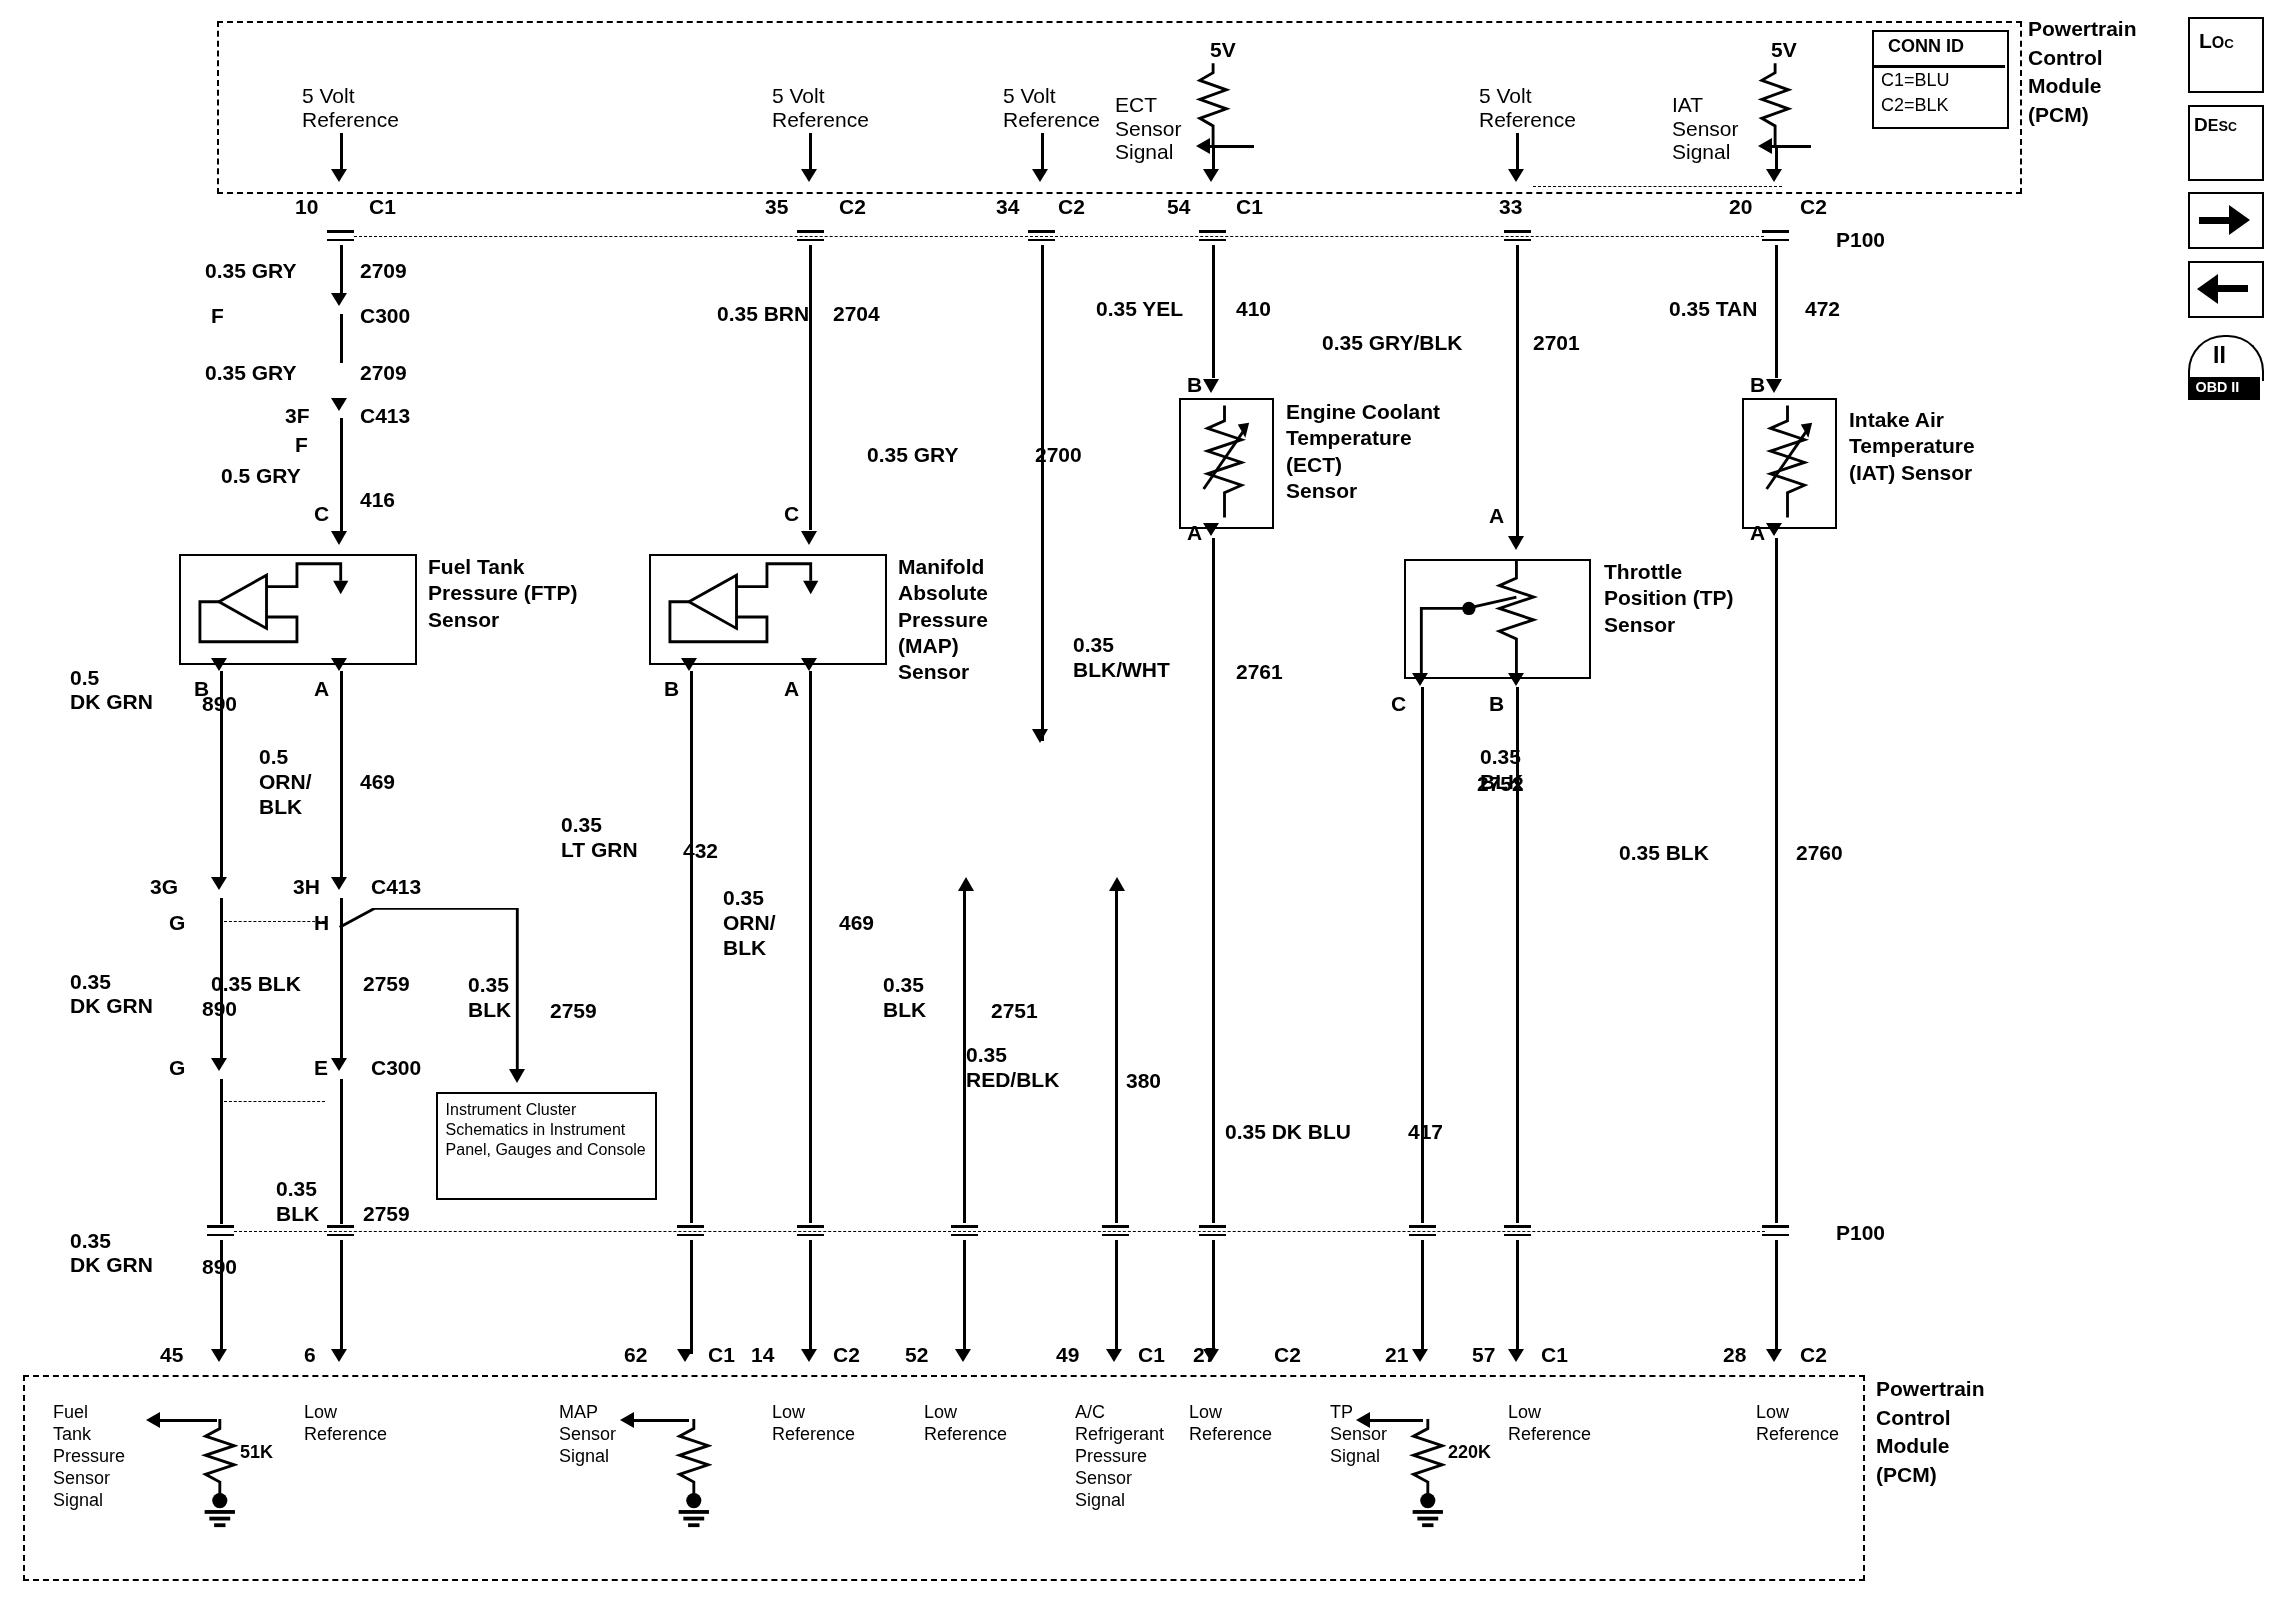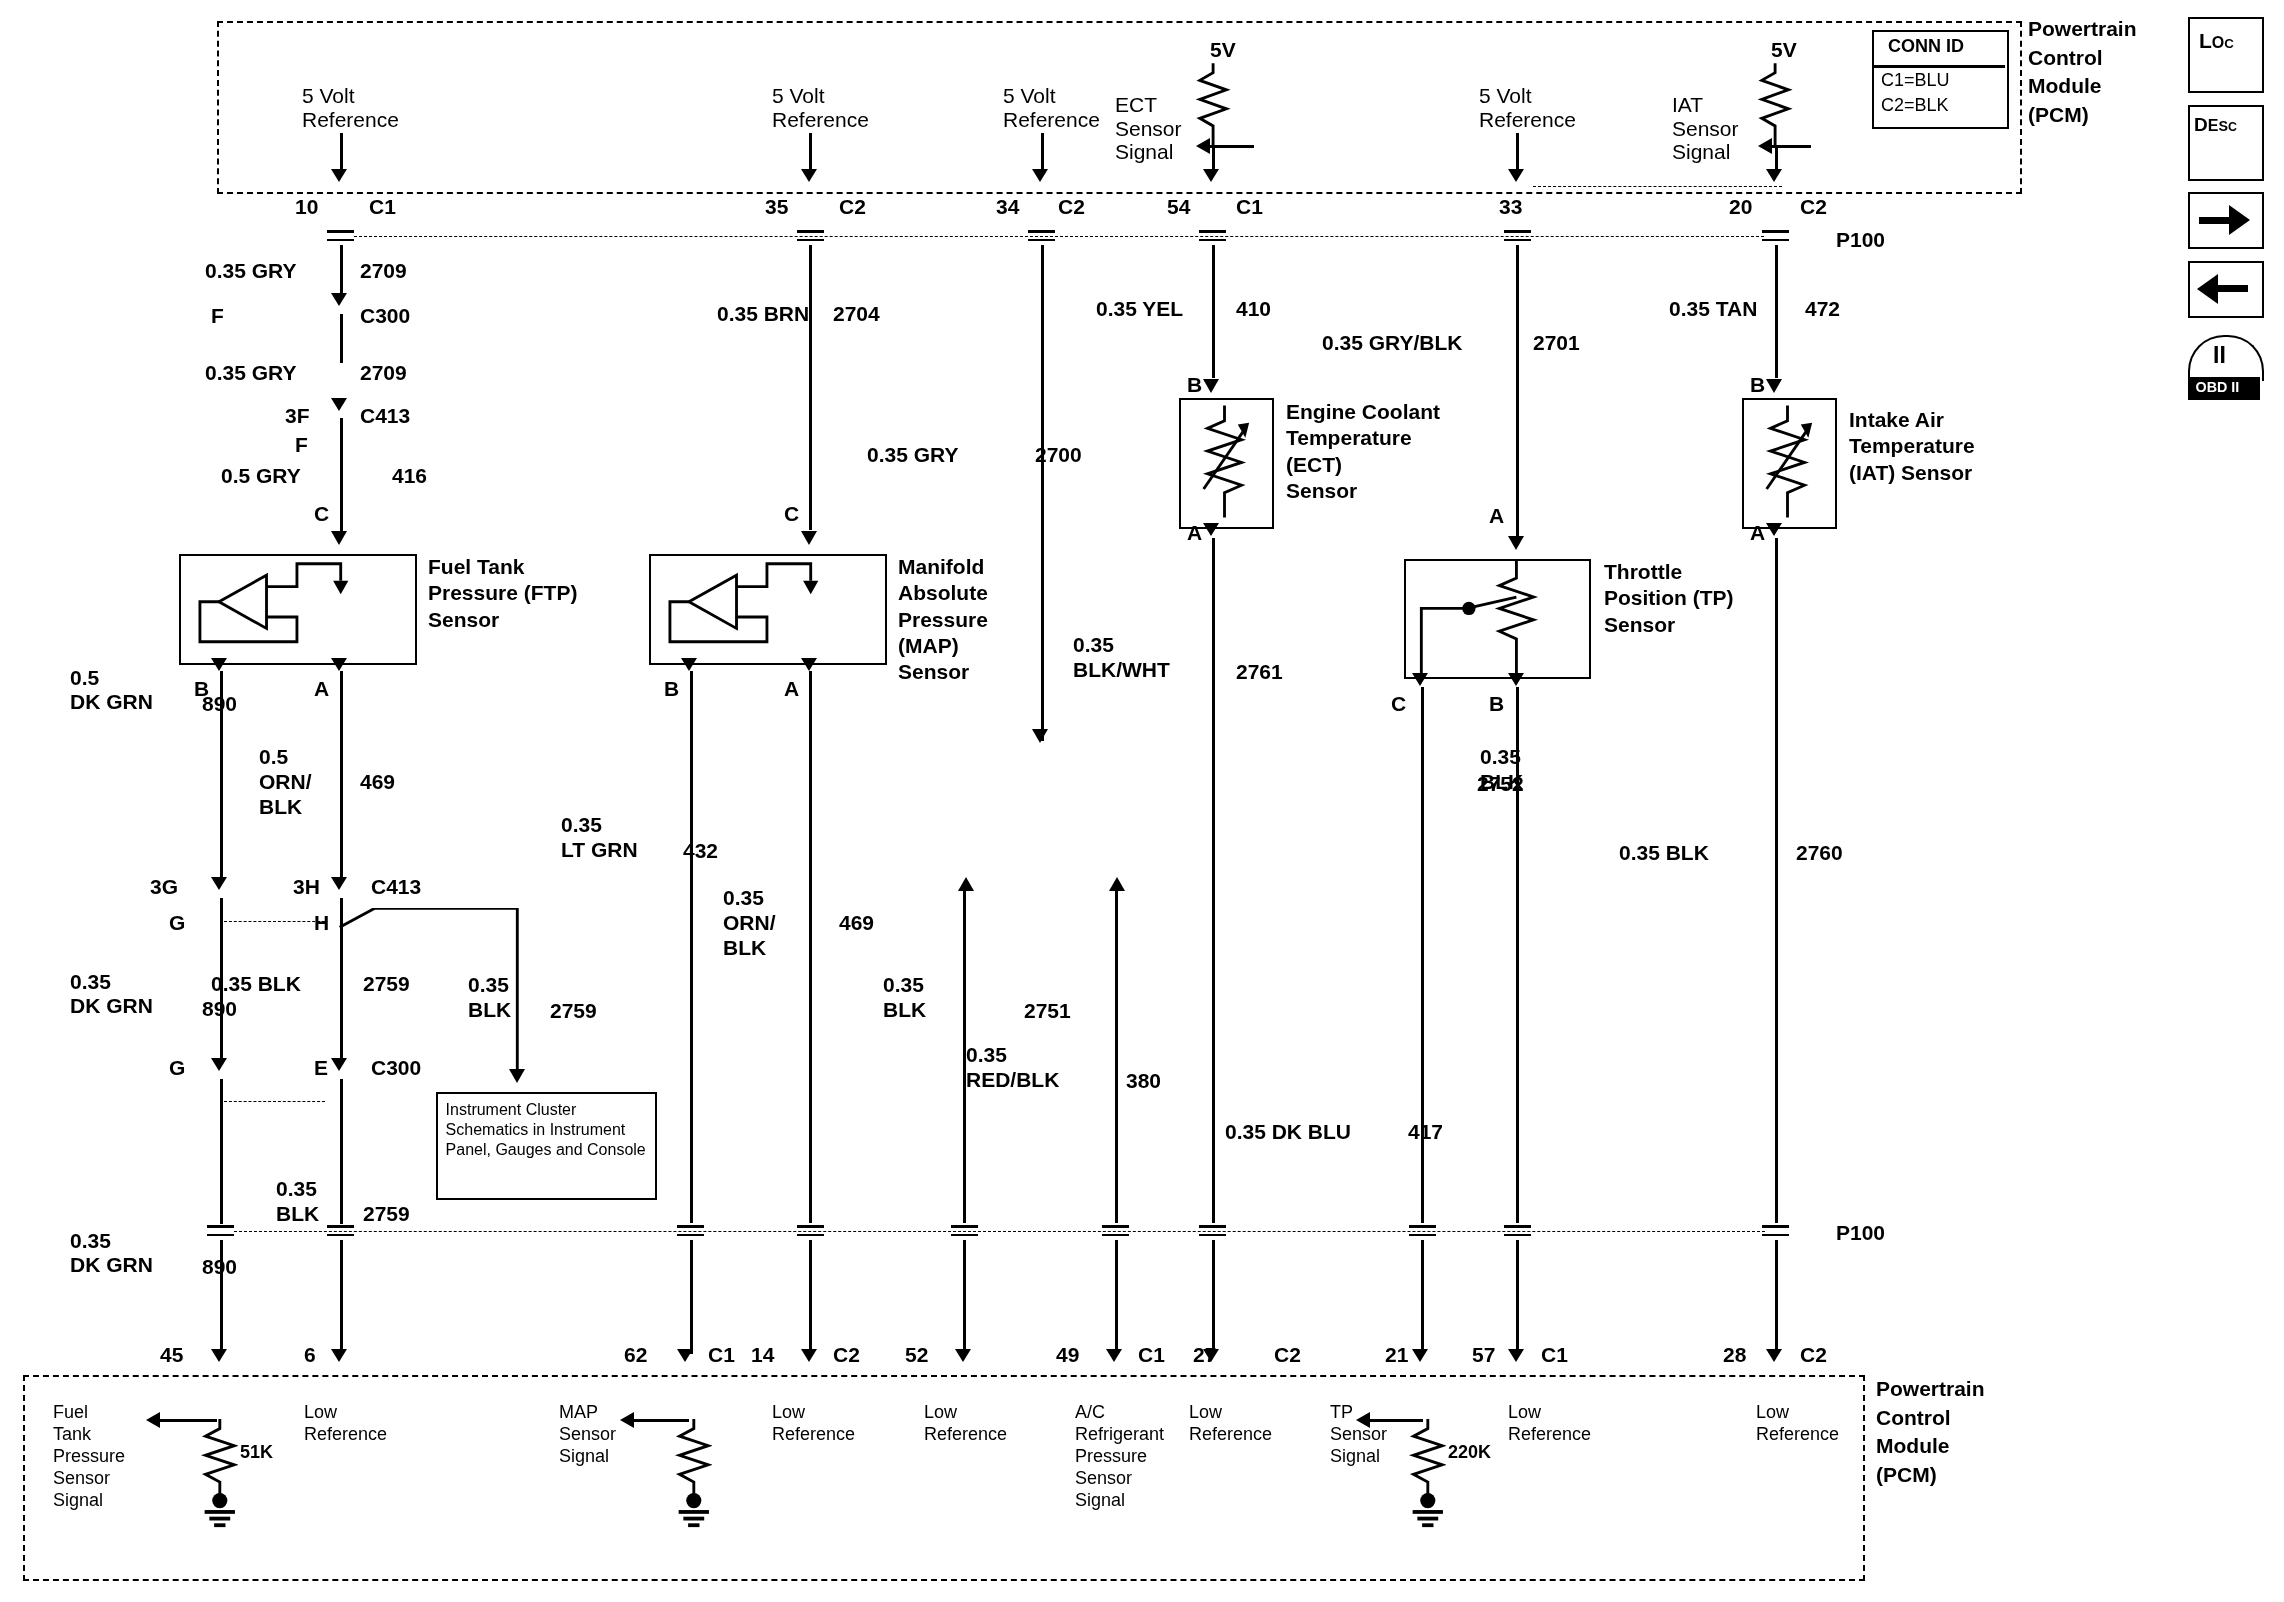--- a/index.html
+++ b/index.html
@@ -137,21 +137,21 @@
   <div class="t b" style="left:360px;top:304px;">C300</div>
   <div class="vline" style="left:340px;top:314px;height:49px;"></div>
   <div class="t b" style="left:205px;top:361px;">0.35 GRY</div>
   <div class="t b" style="left:360px;top:361px;">2709</div>
   <div class="vnotch" style="left:331px;top:398px;"></div>
   <div class="t b" style="left:285px;top:404px;">3F</div>
   <div class="t b" style="left:295px;top:433px;">F</div>
   <div class="t b" style="left:360px;top:404px;">C413</div>
   <div class="vline" style="left:340px;top:418px;height:116px;"></div>
   <div class="t b" style="left:221px;top:464px;">0.5 GRY</div>
-  <div class="t b" style="left:360px;top:464px;margin-left:32px;">416</div>
+  <div class="t b" style="left:360px;top:488px;">416</div>
   <div class="t b" style="left:314px;top:502px;">C</div>
   <div class="arrowdn" style="left:331px;top:531px;"></div>
 
   <div class="sensorbox" style="left:179px;top:554px;width:234px;height:107px;"></div>
   <svg style="position:absolute;left:179px;top:554px;" width="234" height="107" viewBox="0 0 246 112">
     <polygon points="92,22 92,78 42,50" fill="none" stroke="#000" stroke-width="3"></polygon>
     <polyline points="92,34 124,34 124,10 170,10 170,28" fill="none" stroke="#000" stroke-width="3"></polyline>
     <polyline points="92,66 124,66 124,92 22,92 22,50 42,50" fill="none" stroke="#000" stroke-width="3"></polyline>
     <polygon points="162,28 178,28 170,42" fill="#000"></polygon>
   </svg>
@@ -262,21 +262,21 @@
   <div class="vline" style="left:1041px;top:245px;height:496px;"></div>
   <div class="t b" style="left:867px;top:443px;">0.35 GRY</div>
   <div class="t b" style="left:1035px;top:443px;">2700</div>
   <div class="arrowdn" style="left:1032px;top:729px;"></div>
 
 
   <div class="arrowup" style="left:958px;top:877px;"></div>
   <div class="vline" style="left:963px;top:890px;height:333px;"></div>
   <div class="t b" style="left:883px;top:972px;line-height:1.2;">0.35
 BLK</div>
-  <div class="t b" style="left:1024px;top:999px;">2751</div>
+  <div class="t b" style="left:991px;top:999px;">2751</div>
   <div class="conn" style="left:951px;top:1223px;"></div>
   <div class="vline" style="left:963px;top:1240px;height:114px;"></div>
 
   <div class="arrowup" style="left:1109px;top:877px;"></div>
   <div class="vline" style="left:1115px;top:890px;height:333px;"></div>
   <div class="t b" style="left:966px;top:1042px;line-height:1.2;">0.35
 RED/BLK</div>
   <div class="t b" style="left:1126px;top:1069px;">380</div>
   <div class="conn" style="left:1102px;top:1223px;"></div>
   <div class="vline" style="left:1115px;top:1240px;height:114px;"></div>

